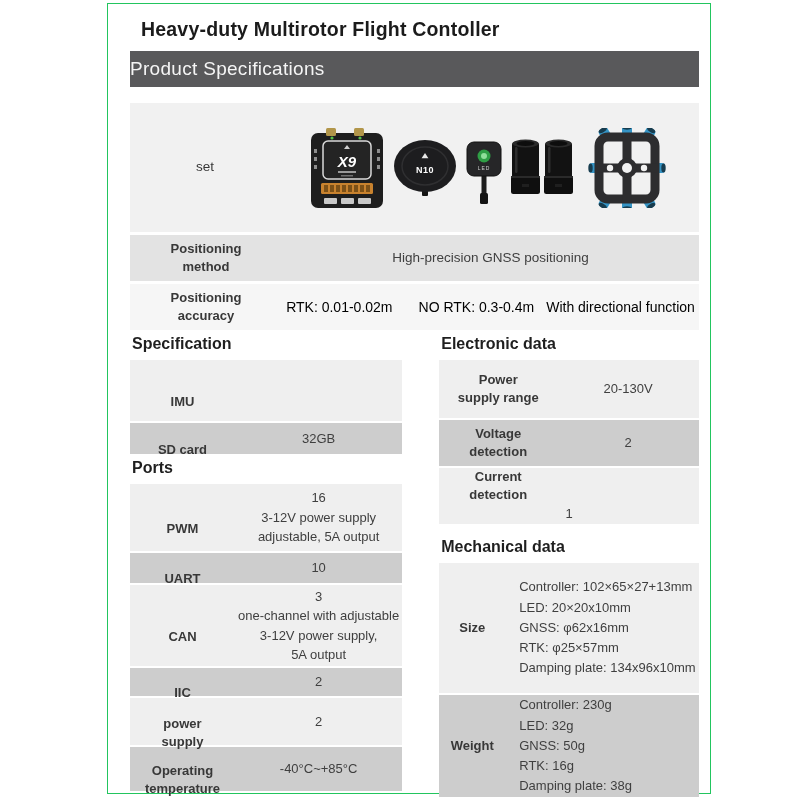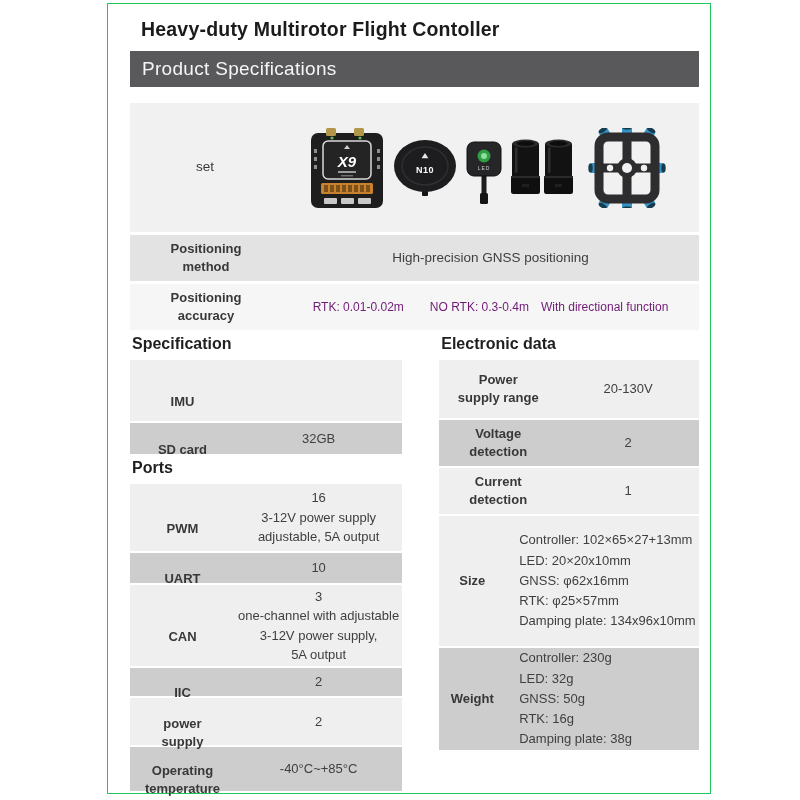--- a/index.html
+++ b/index.html
@@ -4,40 +4,40 @@
 <style>
   html,body{margin:0;padding:0;background:#ffffff;}
   .canvas{position:relative;width:800px;height:800px;background:#ffffff;
           font-family:"Liberation Sans","DejaVu Sans",sans-serif;color:#3d3d3d;}
   .page{position:absolute;left:107px;top:3px;width:604px;height:791px;
         background:#ffffff;border:1px solid #22c55e;box-sizing:border-box;}
   .content{padding:10px 11px 0 22px;}
 
   h1{margin:4px 0 10px 11px;font-size:19.5px;letter-spacing:.2px;color:#1b1b1b;}
   .banner{height:36px;background:#59595b;display:flex;align-items:center;
-          padding-left:12px;margin-bottom:16px;box-sizing:border-box;}
+          margin-bottom:16px;box-sizing:border-box;}
   .banner span{color:#f5f5f5;font-size:19px;letter-spacing:.3px;}
 
   .row{display:flex;margin-bottom:3px;box-sizing:border-box;}
   .lbl,.val{white-space:pre-line;box-sizing:border-box;}
   .lbl{font-weight:bold;color:#383838;font-size:13px;line-height:1.35;
        display:flex;align-items:center;justify-content:center;text-align:center;}
   .val{font-size:13px;line-height:1.5;color:#3f3f3f;
        display:flex;align-items:center;justify-content:center;text-align:center;}
 
   
   .set-row{height:129px;background:#f1f1f1;}
   .set-row .lbl{width:150px;font-weight:400;font-size:13.5px;}
   .set-images{flex:1;display:flex;align-items:center;gap:9px;padding-left:30px;}
   .method-row{height:46px;background:#e3e3e3;}
   .acc-row{height:46px;background:#f6f6f6;margin-bottom:0;}
   .method-row .lbl,.acc-row .lbl{width:152px;}
   .method-row .val{flex:1;font-size:13.5px;}
   .acc-vals{flex:1;display:flex;align-items:center;justify-content:center;
-            font-size:12px;color:#701a75;}
+            font-size:14px;color:#000000;}
   .acc-vals .seg2{margin:0 12px 0 26px;}
 
   
   .columns{display:flex;gap:5px;}
   .col-left{width:284px;}
   .col-right{width:271px;padding-left:32px;}
   h2{margin:5px 0 7px 2px;font-size:16px;color:#1f1f1f;}
   h2.mech{margin-top:14px;}
   .t-row{display:flex;margin-bottom:2px;background:#efefef;box-sizing:border-box;}
   .t-row.dark{background:#cdcdcd;}
@@ -45,21 +45,21 @@
   .col-left .val{flex:1;}
   .col-right .lbl{width:118px;}
   .col-right .val{flex:1;}
   .val.left{justify-content:flex-start;text-align:left;padding-left:6px;}
   .mech-t .lbl{width:66px;}
   .mech-t .val{justify-content:flex-start;text-align:left;padding-left:14px;line-height:1.56;}
 
   .h-imu{height:61px;} .h-sd{height:31px;}
   .h-pwm{height:67px;} .h-uart{height:30px;} .h-can{height:81px;}
   .h-iic{height:28px;} .h-psup{height:47px;} .h-temp{height:44px;}
-  .h-range{height:58px;} .h-volt{height:46px;} .h-curr{height:46px;}
+  .h-range{height:58px;} .h-volt{height:46px;} .h-curr{height:56px;flex-direction:column;}
   .h-size{height:130px;} .h-weight{height:102px;}
 
   svg text{font-family:"Liberation Sans","DejaVu Sans",sans-serif;}
   .img-led{margin-top:10px;}
 </style>
 </head>
 <body>
 
 <div class="canvas">
   <div class="page">
@@ -276,20 +276,21 @@
 detection</div>
               <div class="val">2</div>
             </div>
             <div class="t-row h-curr">
               <div class="lbl">Current
 detection</div>
               <div class="val">1</div>
             </div>
           </div>
 
+          <h2 class="mech">Mechanical data</h2>
           <div class="mech-t">
             <div class="t-row h-size">
               <div class="lbl">Size</div>
               <div class="val">Controller: 102×65×27+13mm
 LED: 20×20x10mm
 GNSS: φ62x16mm
 RTK: φ25×57mm
 Damping plate: 134x96x10mm</div>
             </div>
             <div class="t-row dark h-weight">

